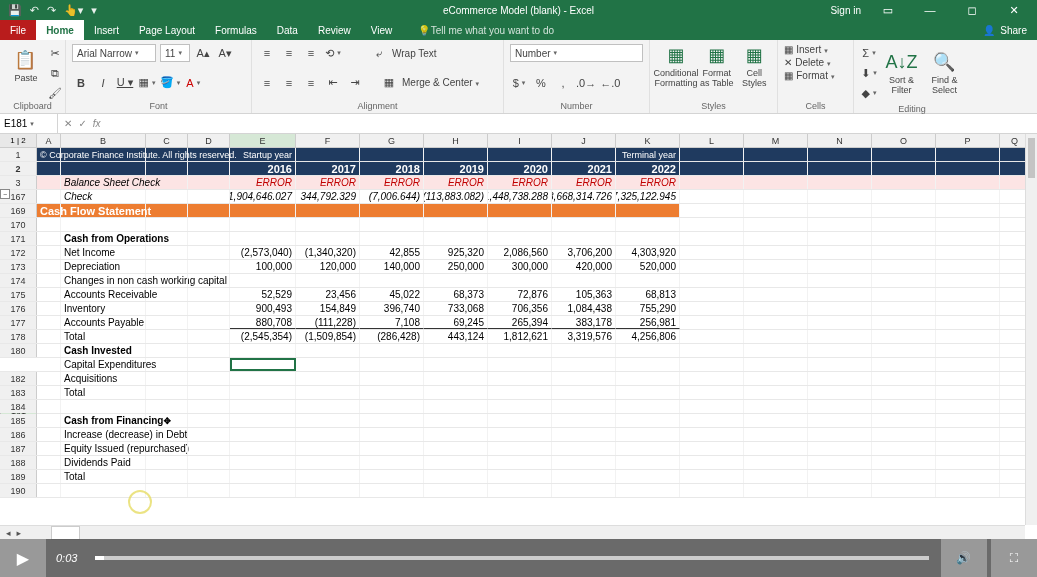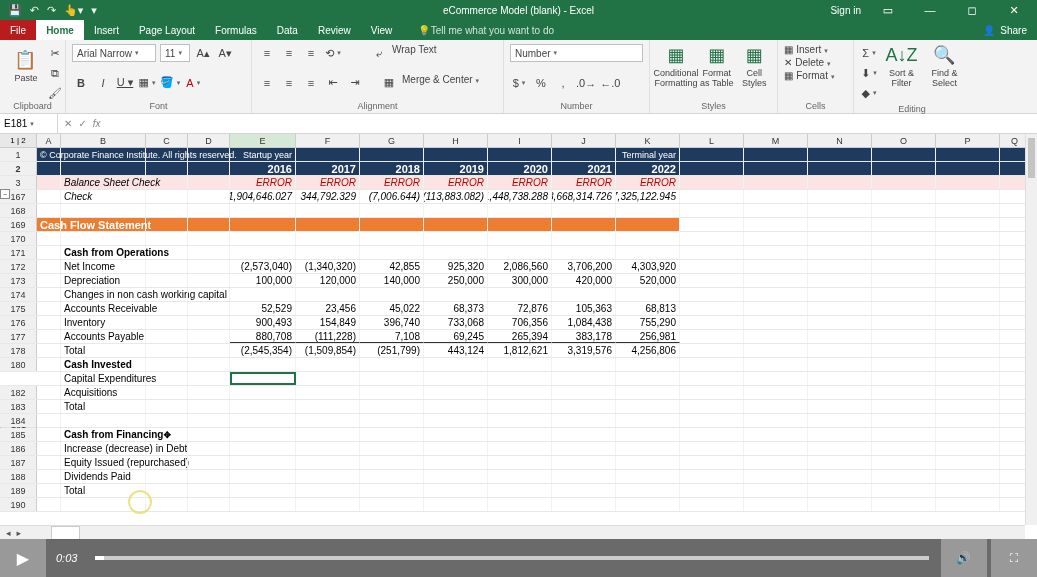--- a/index.html
+++ b/index.html
@@ -18,21 +18,21 @@
 .tabs .tab { padding: 0 10px; display: flex; align-items: center; }
 .tabs .tab.active { background: #fff; color: #217346; font-weight: 600; }
 .tabs .file { background: #b91c1c; }
 .tabs .tell { opacity: .8; margin-left: 6px; }
 .tabs .sharebtn { margin-left: auto; padding: 0 10px; display: flex; align-items: center; gap: 4px; }
 
 
 .ribbon { height: 74px; background: #f3f3f3; border-bottom: 1px solid #d4d4d4; display: flex; font-size: 10px; color: #444; }
 .group { border-right: 1px solid #e0e0e0; padding: 4px 6px 2px 6px; display: flex; flex-direction: column; justify-content: space-between; }
 .group .label { text-align: center; font-size: 9px; color: #666; margin-top: 2px; position: relative; }
-.grow { display: flex; gap: 4px; }
+.grow { display: flex; gap: 4px; align-items: center; }
 .gcol { display: flex; flex-direction: column; gap: 2px; }
 .iconbtn { min-width: 18px; height: 18px; display: inline-flex; align-items: center; justify-content: center; color: #444; font-size: 11px; }
 .bigicon { width: 40px; height: 44px; display: flex; flex-direction: column; align-items: center; justify-content: center; font-size: 9px; text-align: center; gap: 2px; }
 .bigicon .glyph { font-size: 18px; color: #217346; }
 .sel { border: 1px solid #c0c0c0; background: #fff; height: 18px; display: flex; align-items: center; padding: 0 4px; font-size: 10px; }
 .dd::after { content: "▾"; font-size: 7px; margin-left: 3px; color: #666; }
 
 
 .fbar { height: 20px; border-bottom: 1px solid #d4d4d4; display: flex; align-items: center; font-size: 10px; background: #fff; }
 .namebox { width: 58px; border-right: 1px solid #d4d4d4; padding: 0 4px; height: 100%; display: flex; align-items: center; }
@@ -339,40 +339,20 @@
         <div class="cell cJ num ital">3,668,314.726</div>
         <div class="cell cK num ital">7,325,122.945</div>
         <div class="cell cL"></div>
         <div class="cell cM"></div>
         <div class="cell cN"></div>
         <div class="cell cO"></div>
         <div class="cell cP"></div>
         <div class="cell cQ"></div>
       </div>
       <div class="row">
-        <div class="rh">168</div>
-        <div class="cell cA"></div>
-        <div class="cell cB"></div>
-        <div class="cell cC"></div>
-        <div class="cell cD"></div>
-        <div class="cell cE"></div>
-        <div class="cell cF"></div>
-        <div class="cell cG"></div>
-        <div class="cell cH"></div>
-        <div class="cell cI"></div>
-        <div class="cell cJ"></div>
-        <div class="cell cK"></div>
-        <div class="cell cL"></div>
-        <div class="cell cM"></div>
-        <div class="cell cN"></div>
-        <div class="cell cO"></div>
-        <div class="cell cP"></div>
-        <div class="cell cQ"></div>
-      </div>
-      <div class="row">
         <div class="rh">169</div>
         <div class="cell cA orange" style="overflow: visible; z-index: 2;">Cash Flow Statement</div>
         <div class="cell cB orange"></div>
         <div class="cell cC orange"></div>
         <div class="cell cD orange"></div>
         <div class="cell cE orange"></div>
         <div class="cell cF orange"></div>
         <div class="cell cG orange"></div>
         <div class="cell cH orange"></div>
         <div class="cell cI orange"></div>
@@ -546,21 +526,21 @@
         <div class="cell cQ"></div>
       </div>
       <div class="row">
         <div class="rh">178</div>
         <div class="cell cA"></div>
         <div class="cell cB">Total</div>
         <div class="cell cC"></div>
         <div class="cell cD"></div>
         <div class="cell cE num">(2,545,354)</div>
         <div class="cell cF num">(1,509,854)</div>
-        <div class="cell cG num">(251,799)</div>
+        <div class="cell cG num">(286,428)</div>
         <div class="cell cH num">443,124</div>
         <div class="cell cI num">1,812,621</div>
         <div class="cell cJ num">3,319,576</div>
         <div class="cell cK num">4,256,806</div>
         <div class="cell cL"></div>
         <div class="cell cM"></div>
         <div class="cell cN"></div>
         <div class="cell cO"></div>
         <div class="cell cP"></div>
         <div class="cell cQ"></div>

